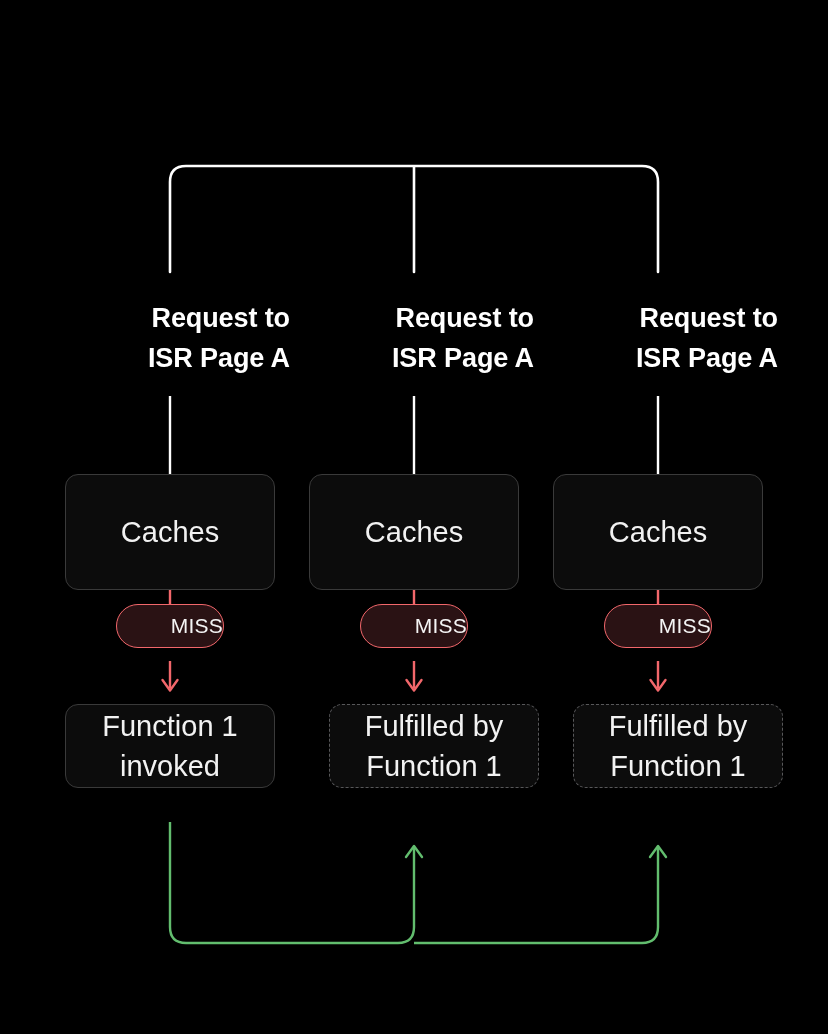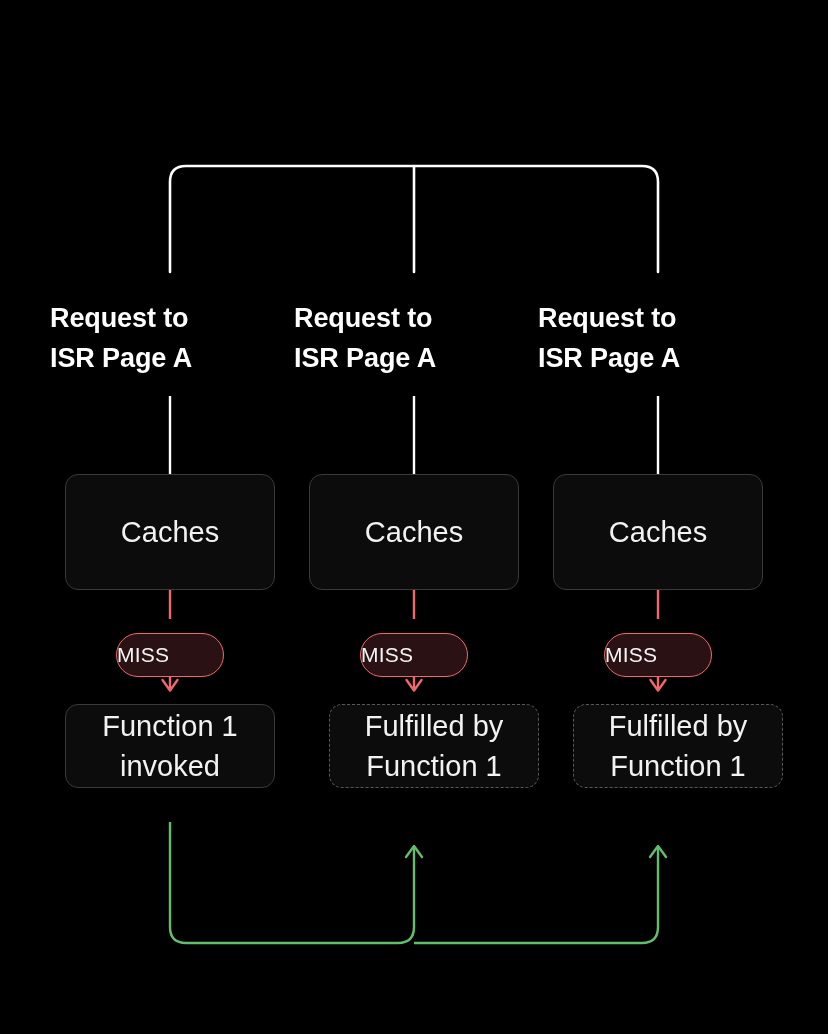--- a/index.html
+++ b/index.html
@@ -42,21 +42,21 @@
     font-weight: 400;
     letter-spacing: 0.1px;
     line-height: 38px;
   }
 
   
   .col-label {
     position: absolute;
     top: 298px;
     width: 240px;
-    text-align: left;
+    text-align: right;
     color: #ffffff;
     font-size: 27px;
     font-weight: 700;
     line-height: 40px;
     letter-spacing: -0.1px;
   }
   .col-label .line { display: block; }
 
   
   .node-box {
@@ -87,30 +87,30 @@
     height: 116px;
   }
   .result-box {
     top: 704px;
     height: 84px;
   }
 
   
   .miss-pill {
     position: absolute;
-    top: 633px;
+    top: 604px;
     width: 108px;
     height: 44px;
     box-sizing: border-box;
     border: 1.8px solid #f2676b;
     border-radius: 22px;
     background: #2a1214;
     display: flex;
     align-items: center;
-    justify-content: flex-start;
+    justify-content: flex-end;
     color: #f4f4f4;
     font-size: 21px;
     font-weight: 400;
     letter-spacing: 0.2px;
   }
 </style>
 </head>
 <body>
 
 <div id="stage">

